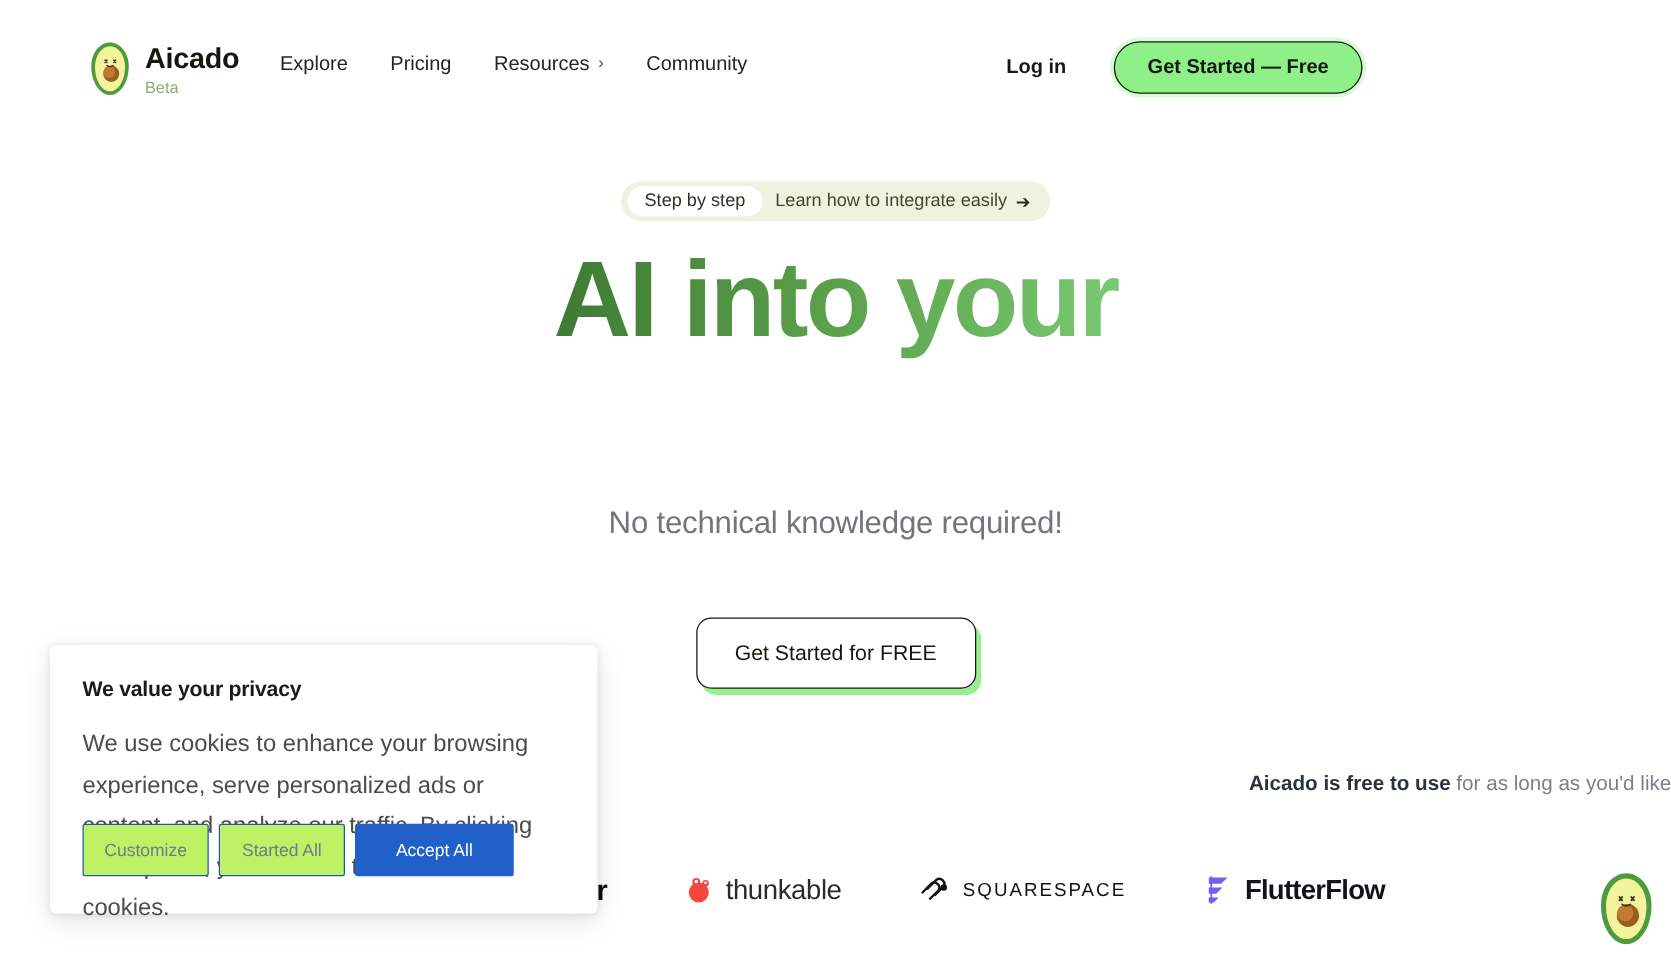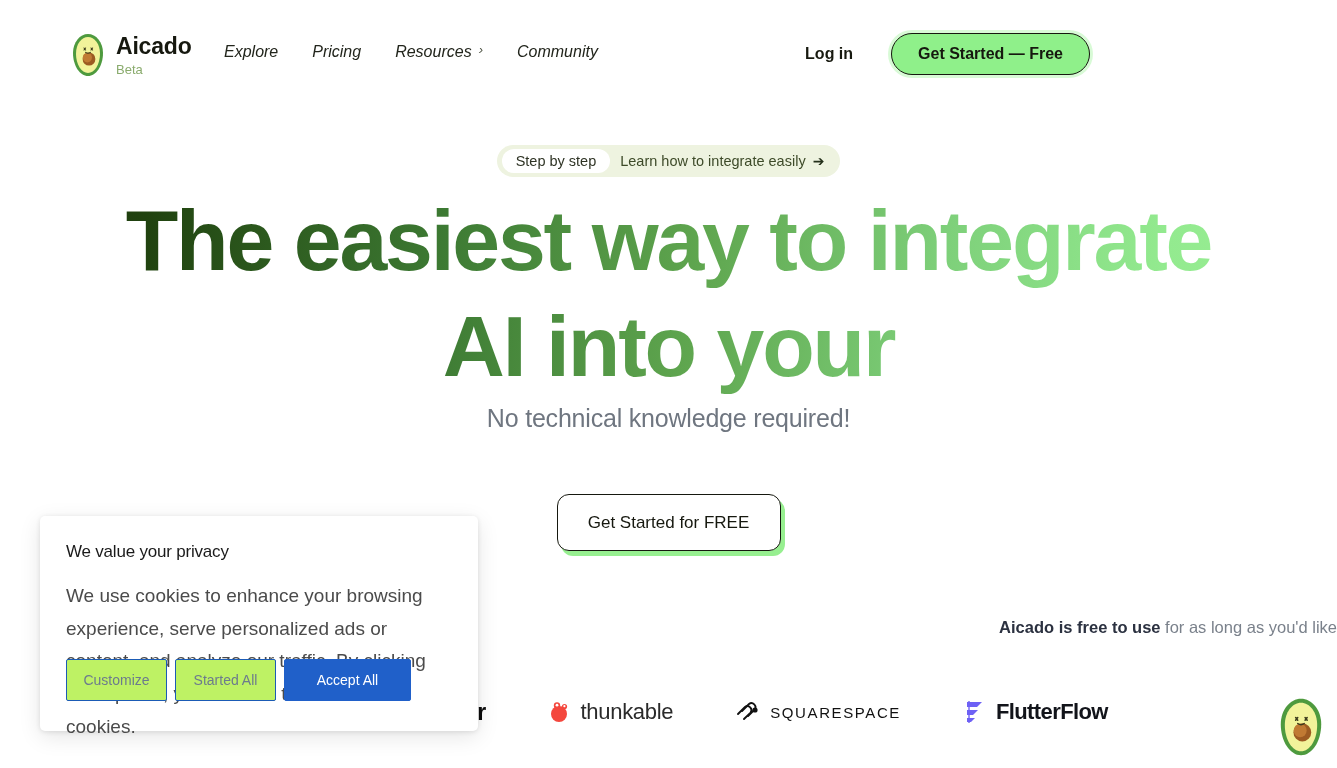--- a/index.html
+++ b/index.html
@@ -29,21 +29,21 @@
   .brand-beta {
     font-size: 13px; color: #8aab6d; margin-top: 5px; font-weight: 400;
   }
 
   .nav {
     position: absolute; left: 224px; top: 43px;
     display: flex; align-items: center; gap: 34px;
   }
   .nav-item {
     font-size: 16px; color: #22251c; cursor: pointer;
-    display: flex; gap: 7px; white-space: nowrap; font-style: italic;
+    display: flex; gap: 7px; white-space: nowrap;
   }
   .chev { font-size: 13px; color: #4b5040; line-height: 1; }
 
   .header-right {
     position: absolute; right: 60px; top: 33px;
     display: flex; align-items: center; gap: 38px;
   }
   .login-link {
     font-size: 16px; font-weight: 700; color: #17190f; cursor: pointer;
   }
@@ -131,21 +131,21 @@
   .logo-flutterflow-text { font-size: 22px; font-weight: 700; color: #12141a; letter-spacing: -0.6px; }
 
   
   .cookie {
     position: absolute; left: 40px; top: 516px; width: 438px; height: 215px;
     background: #ffffff; border-radius: 5px;
     box-shadow: 0 1px 5px rgba(0,0,0,0.10), 0 6px 22px rgba(0,0,0,0.10);
     padding: 26px 26px 0 26px;
   }
   .cookie-title {
-    font-size: 17px; font-weight: 400; color: #1a1a1a; letter-spacing: -0.2px;
+    font-size: 17px; font-weight: 700; color: #1a1a1a; letter-spacing: -0.2px;
   }
   .cookie-body {
     margin-top: 18px; font-size: 19px; line-height: 1.72; color: #4b4b4b;
     width: 390px;
   }
   .cookie-actions {
     position: absolute; left: 26px; bottom: 30px;
     display: flex; gap: 8px;
   }
   .ck-btn {
@@ -217,21 +217,20 @@
       <div class="badge">
         <span class="badge-chip">Step by step</span>
         <span class="badge-text">
           <span>Learn how to integrate easily</span>
           <span class="badge-arrow">➔</span>
         </span>
       </div>
     </div>
 
     <h1 class="headline">
-      <span class="l1">The easiest way to integrate</span>
       <span class="l2">AI into your</span>
     </h1>
 
     <div class="subtitle">No technical knowledge required!</div>
 
     <div class="cta2-row">
       <div class="cta2">Get Started for FREE</div>
     </div>
 
     <div class="freetext">

